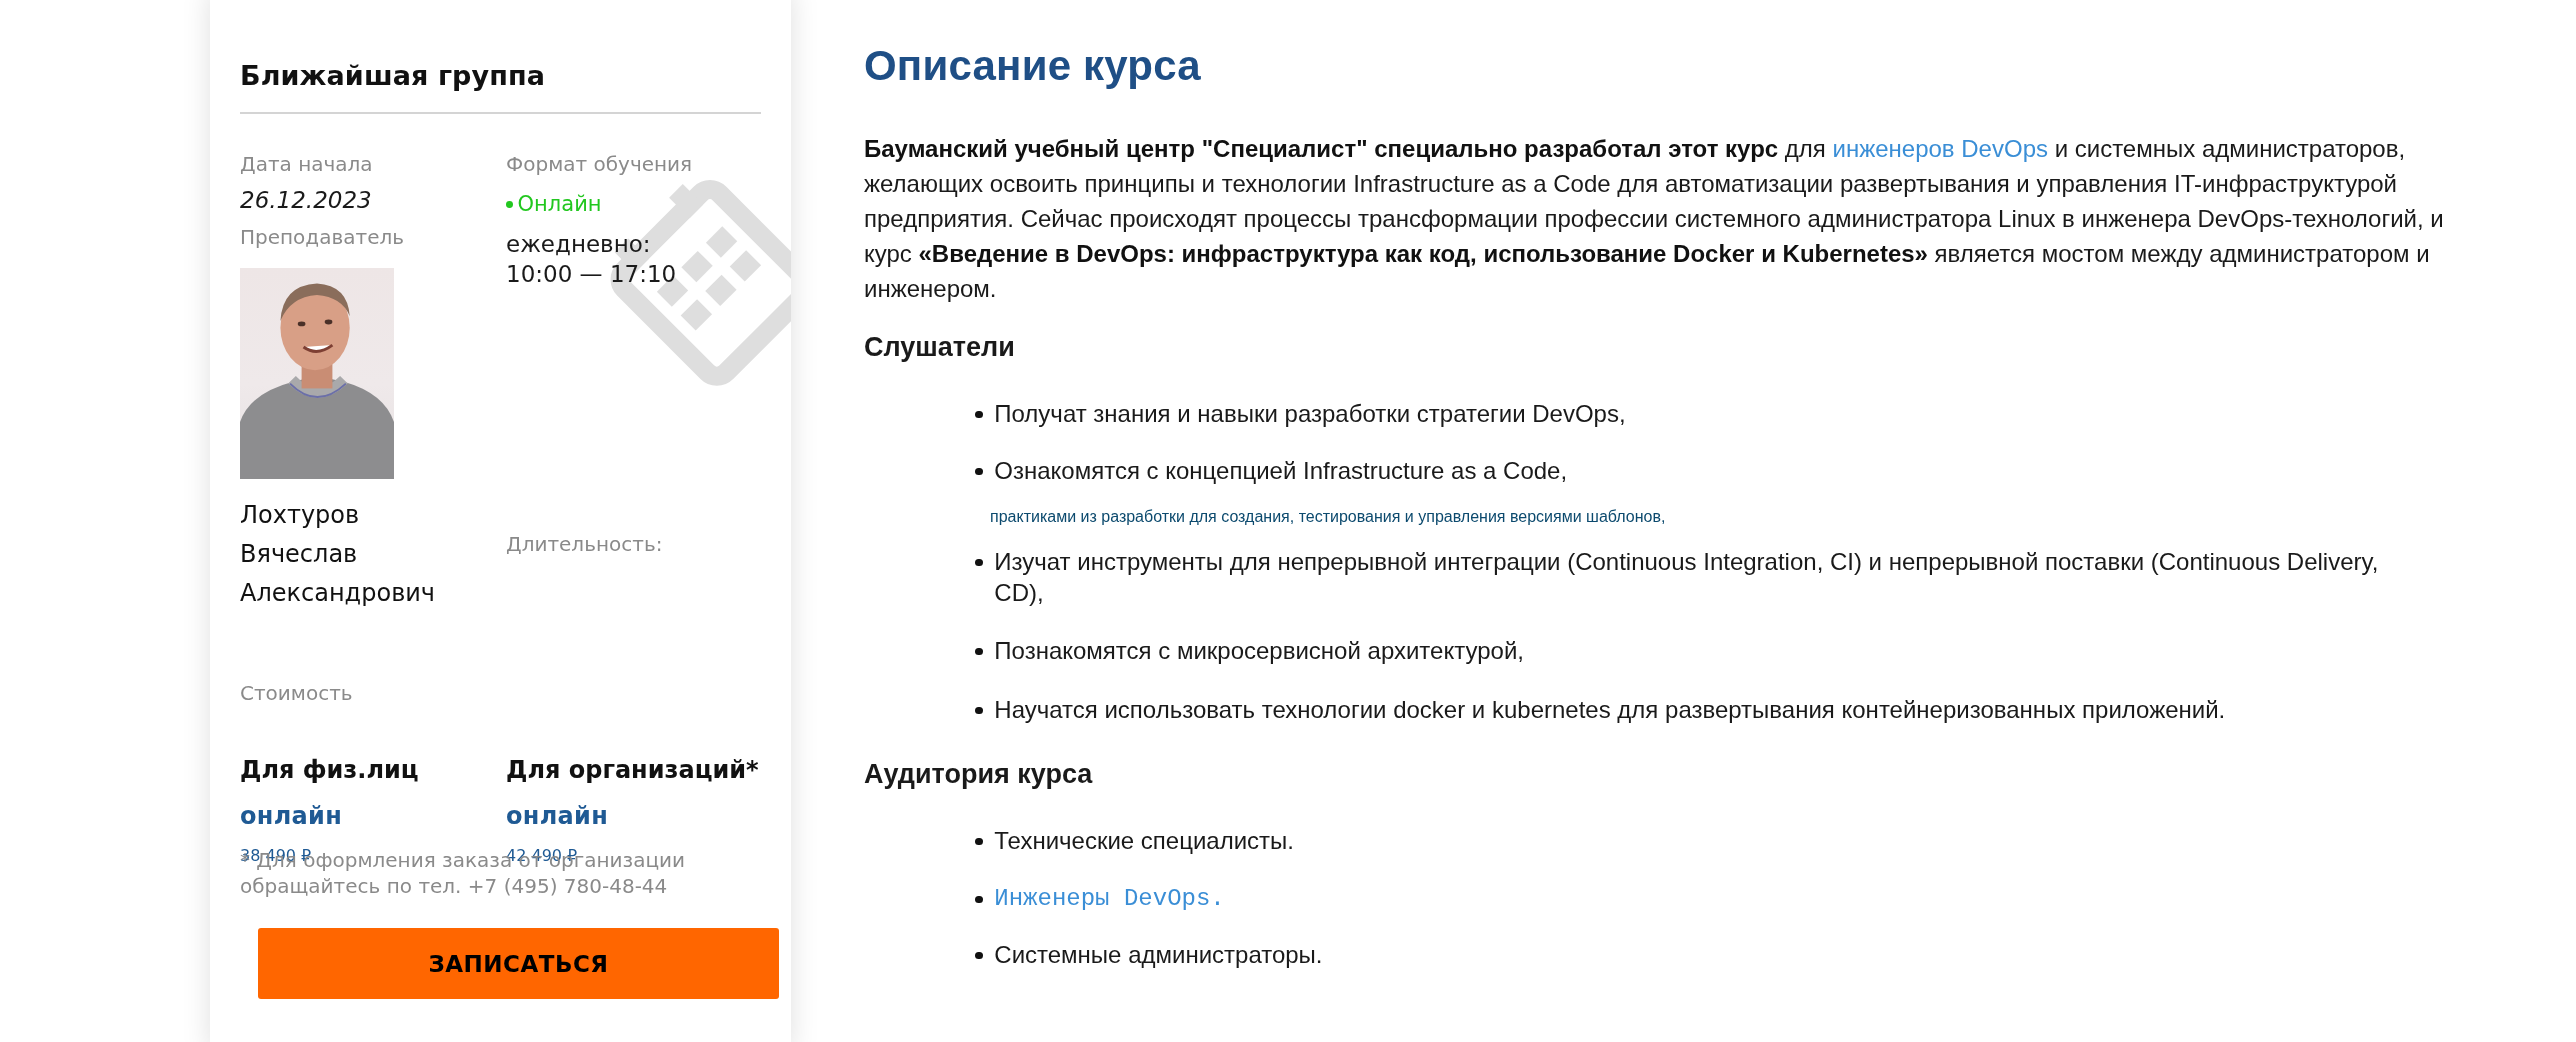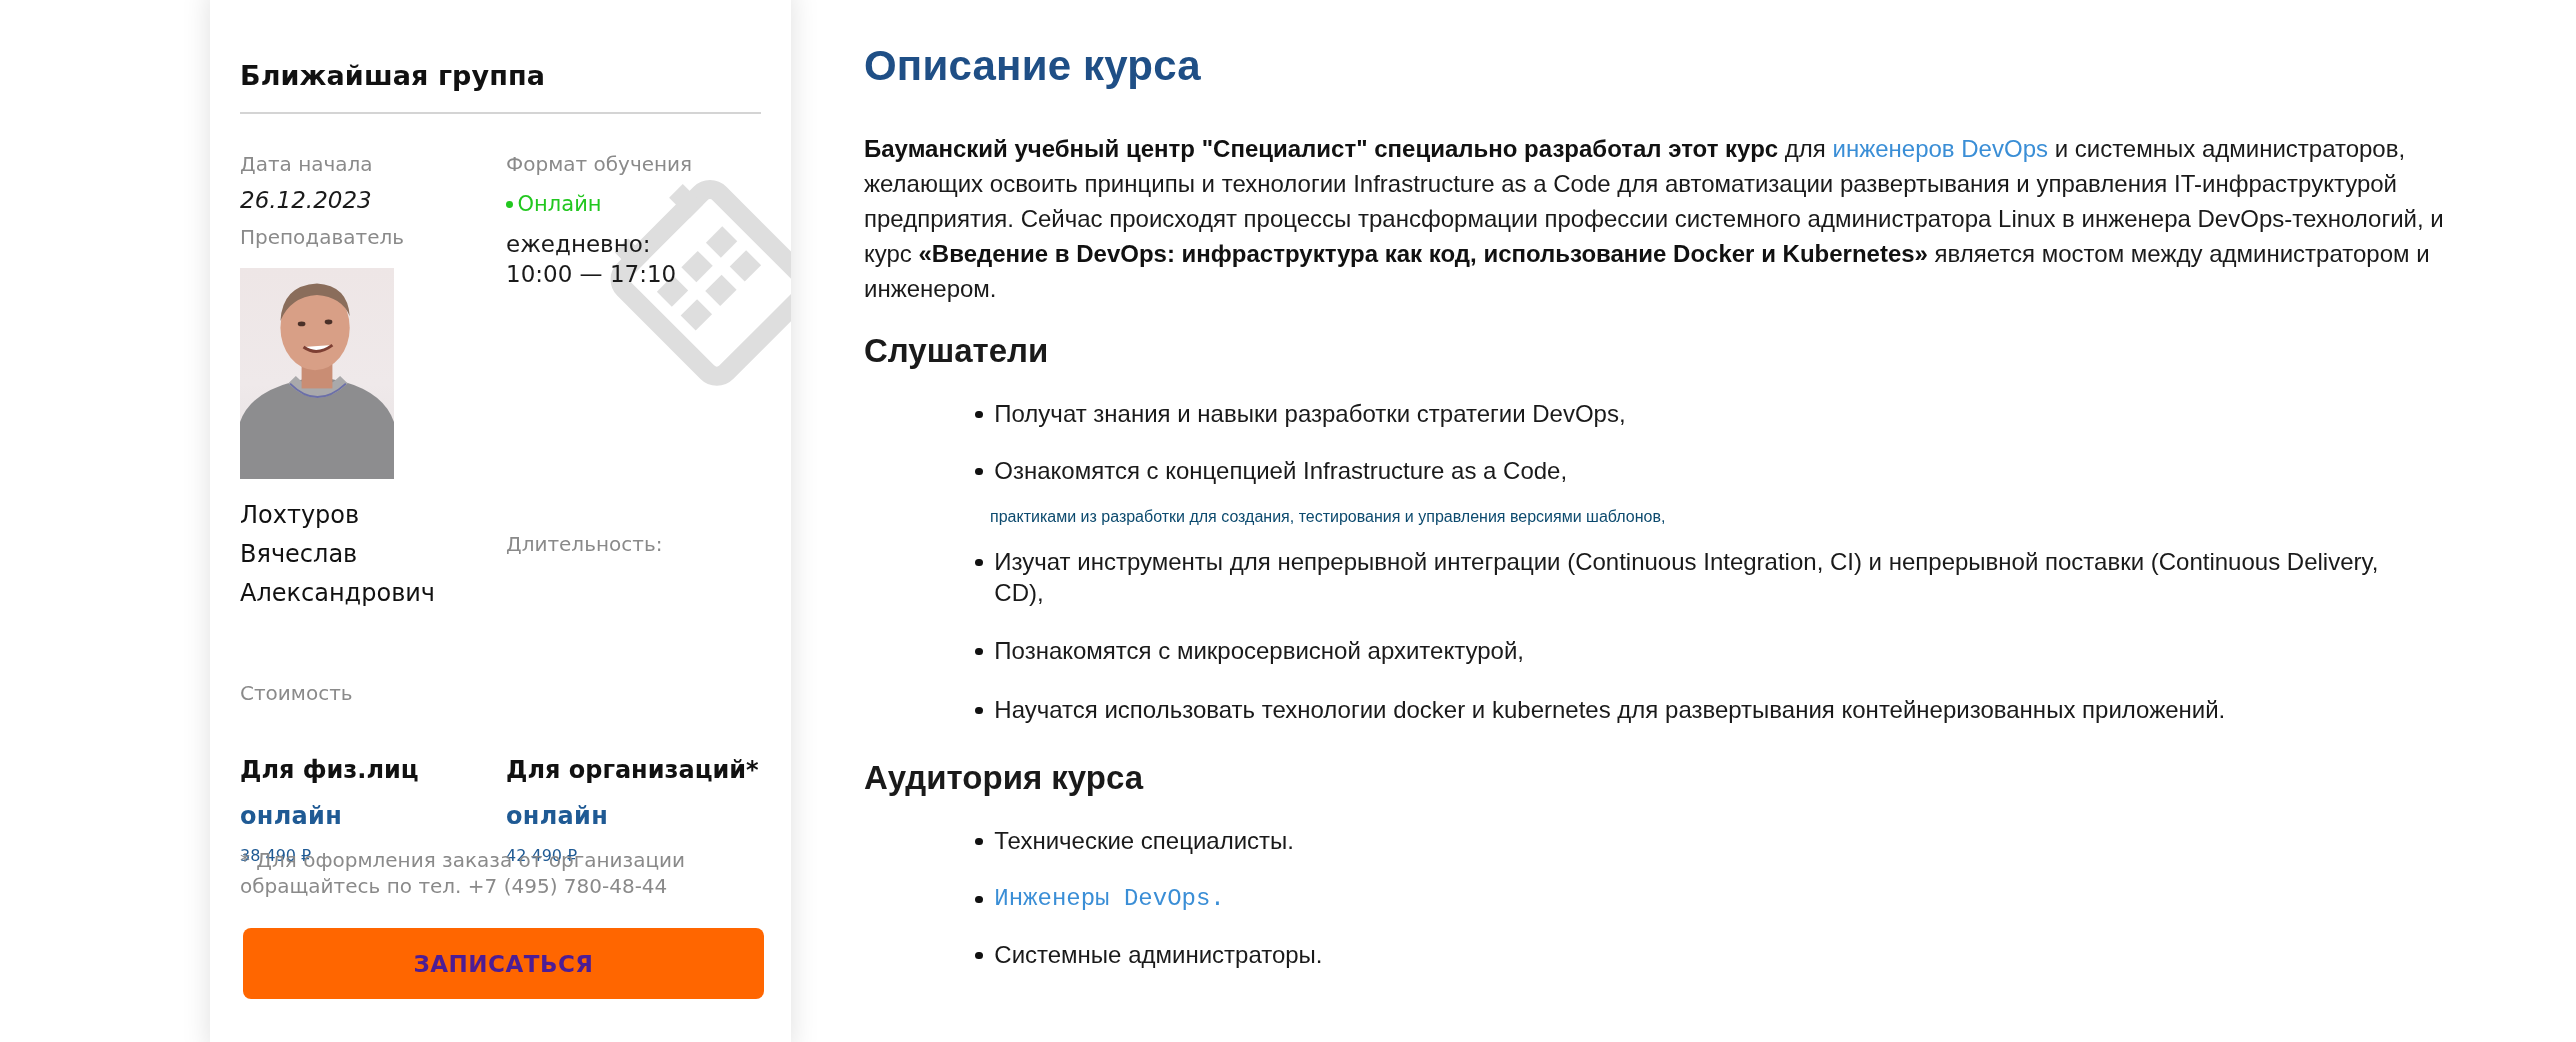--- a/index.html
+++ b/index.html
@@ -70,23 +70,23 @@
       margin-top: 17.4px; font-size: 24px; color: #1f5a94; font-weight: bold; letter-spacing: 0.3px;
     }
     .price-col .price {
       margin-top: 16px; font-size: 16px; color: #1f5a94;
     }
     .org-note {
       position: absolute; left: 0; top: 857px; width: 521px;
       font-size: 20px; line-height: 26px; color: #8a8a8a;
     }
     .enroll-btn {
-      position: absolute; left: 3px; top: 938px; width: 521px; height: 71px;
-      background: #ff6600; border-radius: 8px; border: none;
-      color: #4c1d95; font-size: 23px; font-weight: bold; letter-spacing: 0.5px;
+      position: absolute; left: 18px; top: 938px; width: 521px; height: 71px;
+      background: #ff6600; border-radius: 3px; border: none;
+      color: #000000; font-size: 23px; font-weight: bold; letter-spacing: 0.5px;
       display: flex; align-items: center; justify-content: center;
       cursor: pointer;
       font-family: "DejaVu Sans", "Liberation Sans", sans-serif;
     }
     .calendar-watermark {
       position: absolute; left: 394px; top: 169px; width: 212px; height: 241px;
       opacity: 1; pointer-events: none;
     }
 
     
@@ -100,21 +100,21 @@
     }
     .intro {
       position: absolute; left: 0; top: 131px; width: 1612px;
       font-size: 24px; line-height: 35px; color: #1a1a1a;
       font-family: "Liberation Sans", "DejaVu Sans", sans-serif;
     }
     .intro b { font-weight: bold; color: #111; }
     .intro a, .link { color: #3a8ed6; text-decoration: none; }
     .sub-title {
       position: absolute; left: 0;
-      font-size: 33px; font-weight: bold; color: #1a1a1a;
+      font-size: 27px; font-weight: bold; color: #1a1a1a;
       font-family: "Liberation Sans", "DejaVu Sans", sans-serif;
     }
     .bullet {
       position: absolute; left: 111px;
       font-size: 24px; line-height: 31px; color: #1a1a1a;
       font-family: "Liberation Sans", "DejaVu Sans", sans-serif;
       padding-left: 19.3px;
     }
     .bullet::before {
       content: ""; position: absolute; left: 0; top: 12.6px;

